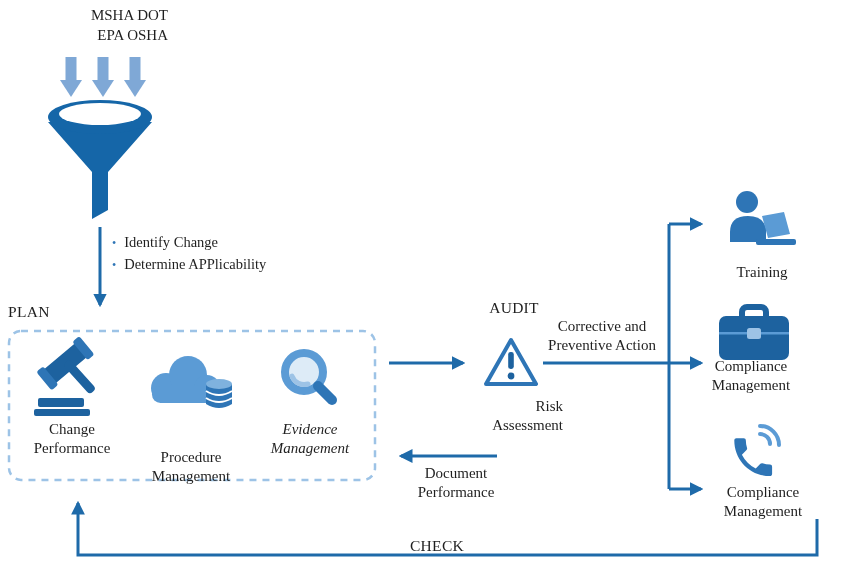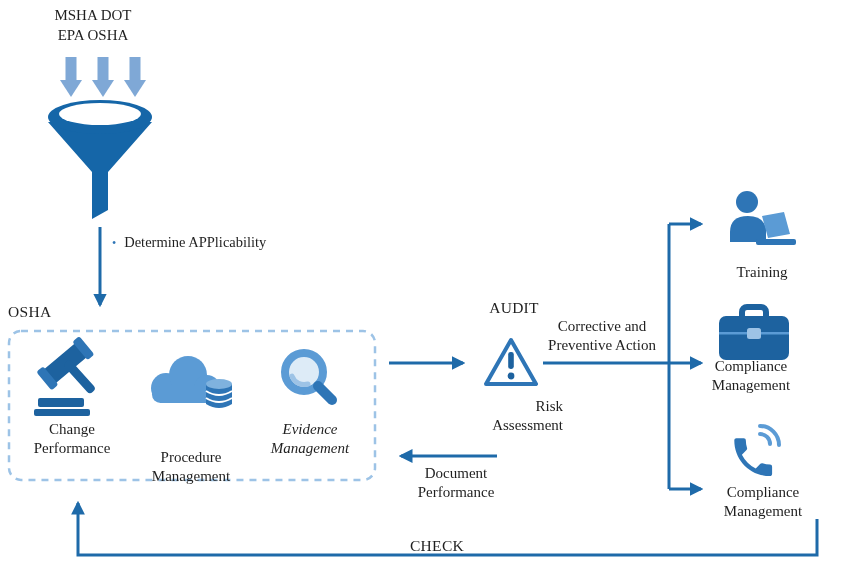--- a/index.html
+++ b/index.html
@@ -5,21 +5,21 @@
   * { margin:0; padding:0; box-sizing:border-box; }
   html,body { background:#ffffff; }
   #canvas {
     position:relative; width:843px; height:566px; background:#ffffff;
     font-family:"Liberation Serif", serif; color:#1f1f1f; overflow:hidden;
   }
   .abs { position:absolute; }
   .cx  { transform:translateX(-50%); }
   .label { font-size:15px; line-height:1.28; text-align:center; }
   .title { font-size:15.5px; letter-spacing:.3px; }
-  .regulators { font-size:15px; line-height:1.3; text-align:center; }
+  .regulators { font-size:15px; line-height:1.3; text-align:right; }
   .bullet-line { display:flex; gap:8px; font-size:14.5px; margin-bottom:5px; align-items:baseline; }
   .bdot::before { content:"•"; color:#2e75b6; font-size:12px; }
   svg { display:block; }
 </style>
 </head>
 <body>
 
 <div id="canvas">
 
   <svg class="abs" style="left:0; top:0;" width="843" height="566" viewBox="0 0 843 566">
@@ -115,25 +115,29 @@
   </svg>
 
   <div class="abs cx regulators" style="left:93px; top:6px; width:150px;">
     <div>MSHA DOT</div>
     <div>EPA OSHA</div>
   </div>
 
   <div class="abs" style="left:112px; top:234px;">
     <div class="bullet-line">
       <span class="bdot"></span>
+      <span>Identify Change</span>
+    </div>
+    <div class="bullet-line">
+      <span class="bdot"></span>
       <span>Determine APPlicability</span>
     </div>
   </div>
 
-  <div class="abs title" style="left:8px; top:303px;">OSHA</div>
+  <div class="abs title" style="left:8px; top:303px;">PLAN</div>
 
   <div class="abs cx label" style="left:72px;  top:420px; width:110px;">Change Performance</div>
   <div class="abs cx label" style="left:191px; top:420px; width:110px;margin-top:28px;">Procedure Management</div>
   <div class="abs cx label" style="left:310px; top:420px; width:110px;font-style:italic;">Evidence Management</div>
 
   <div class="abs cx title" style="left:514px; top:299px;">AUDIT</div>
 
   <div class="abs cx label" style="left:513px; top:397px; width:100px;text-align:right;">Risk Assessment</div>
 
   <div class="abs cx label" style="left:602px; top:317px; width:126px;">Corrective and Preventive Action</div>

